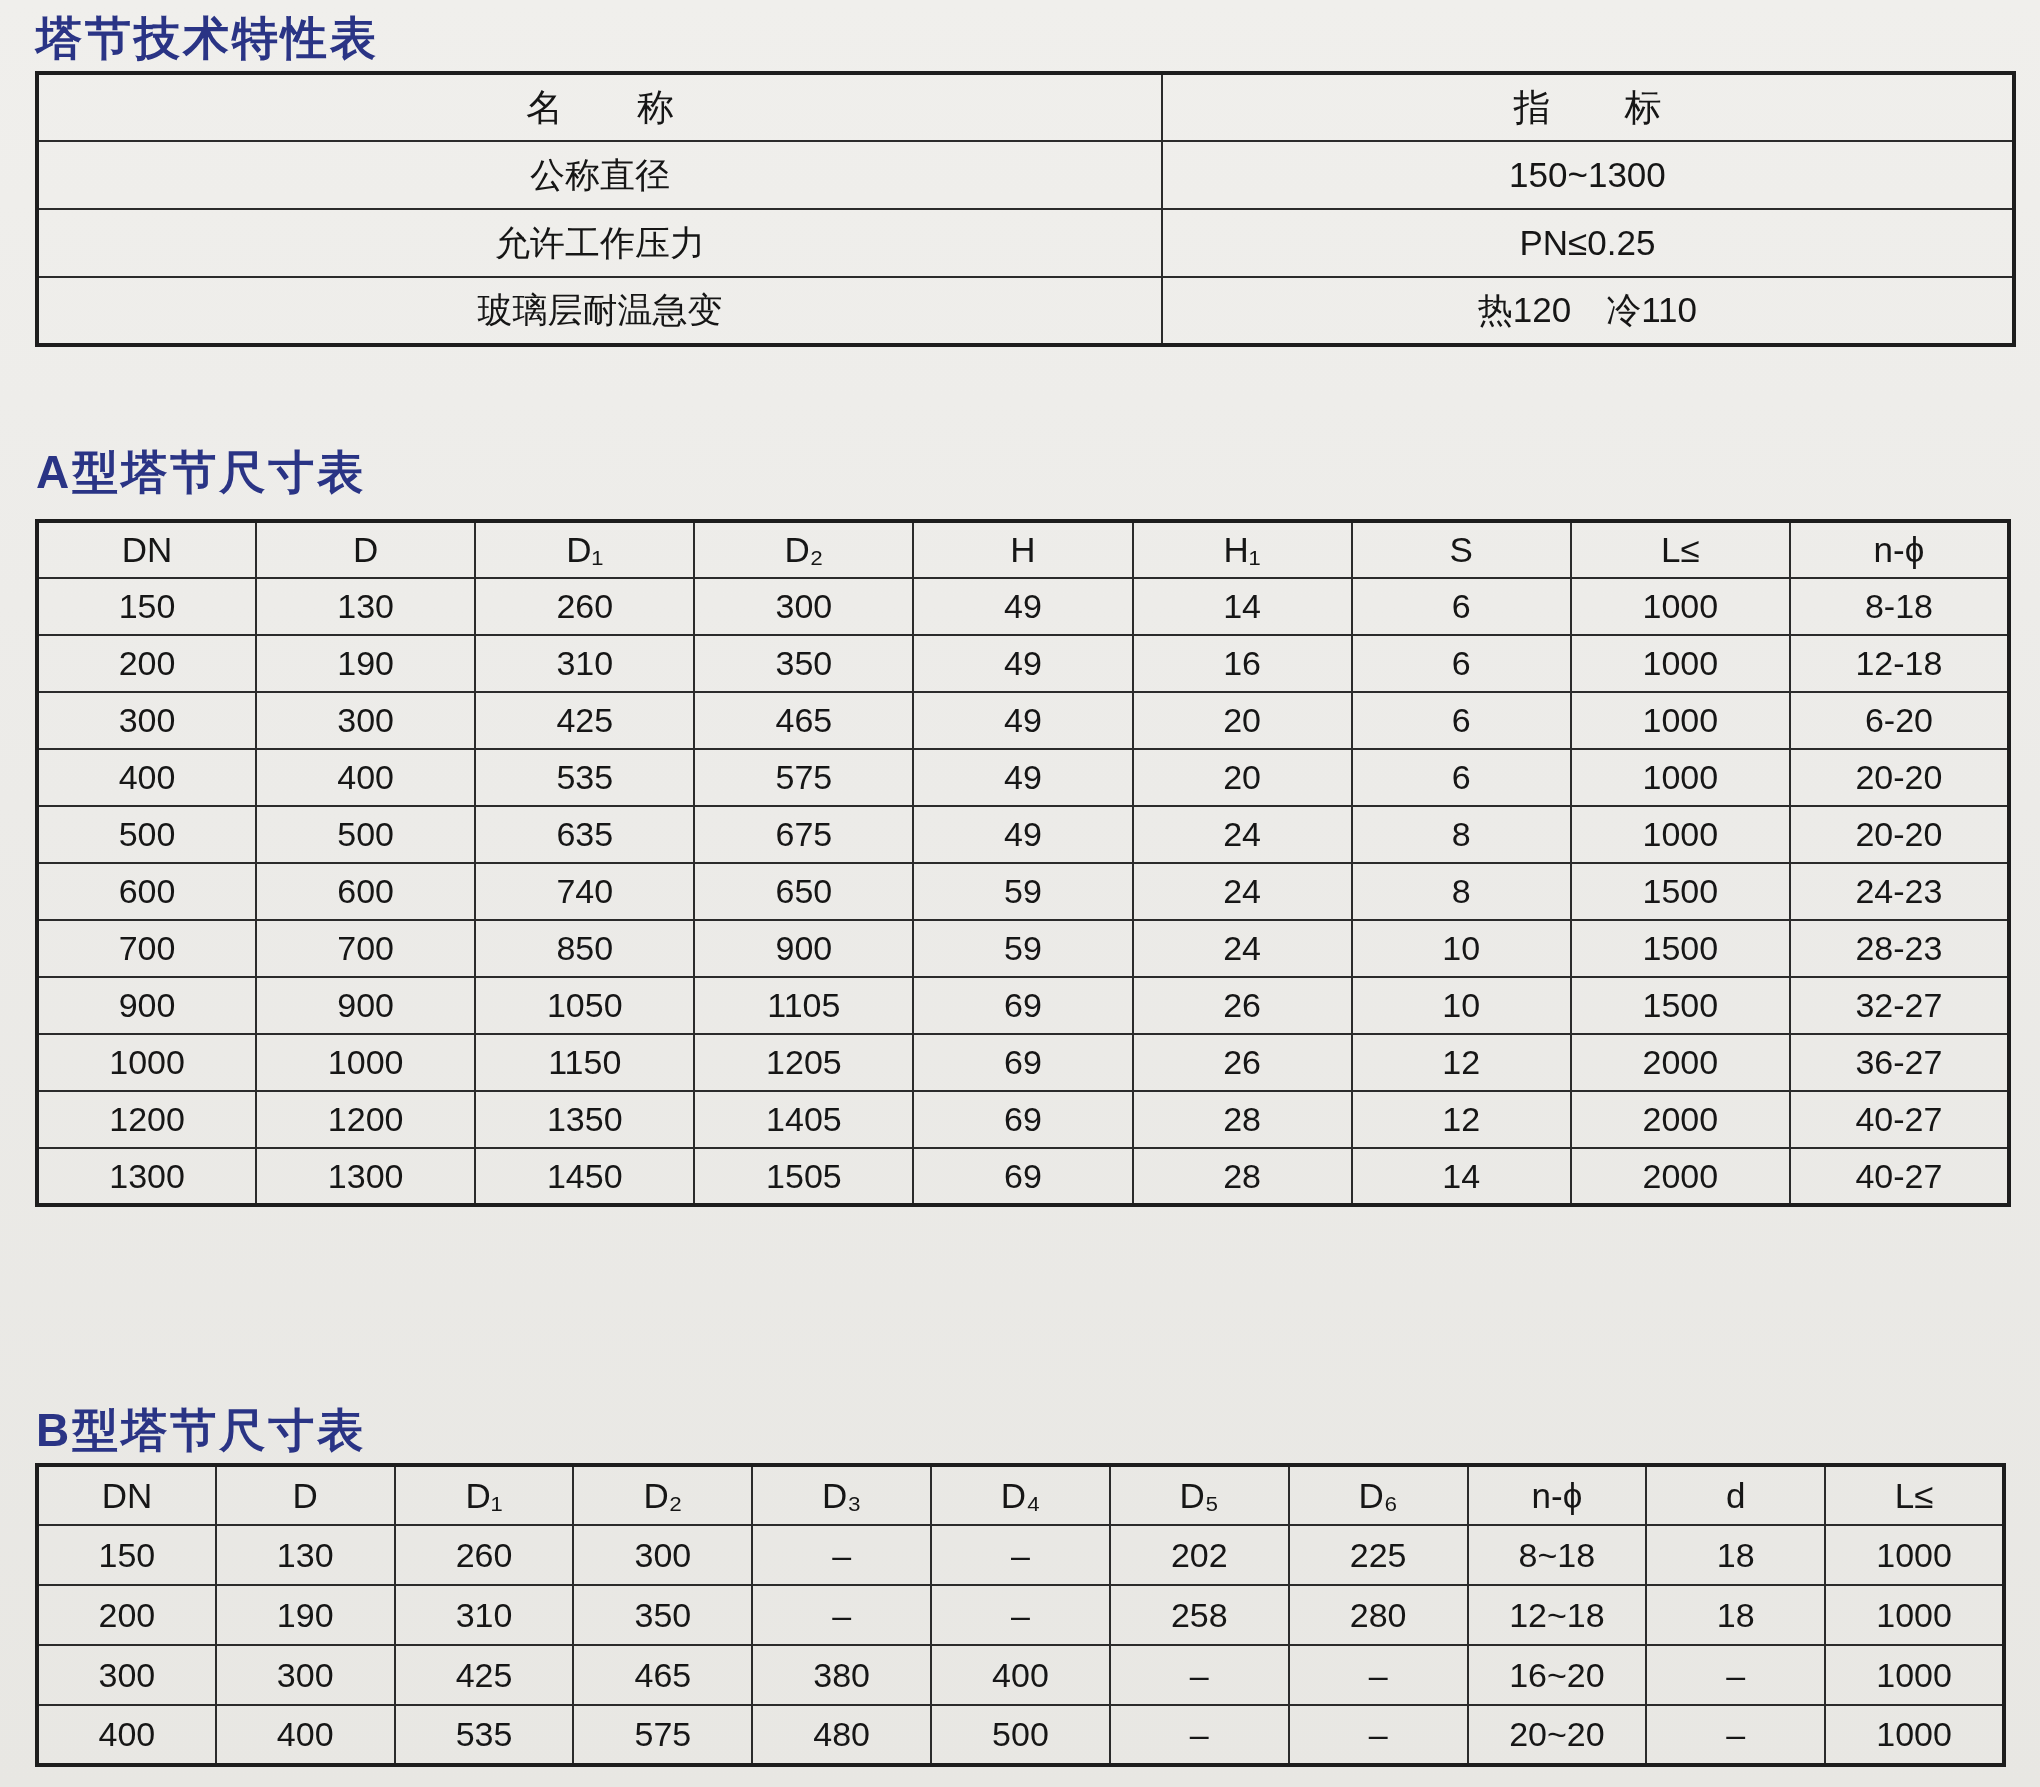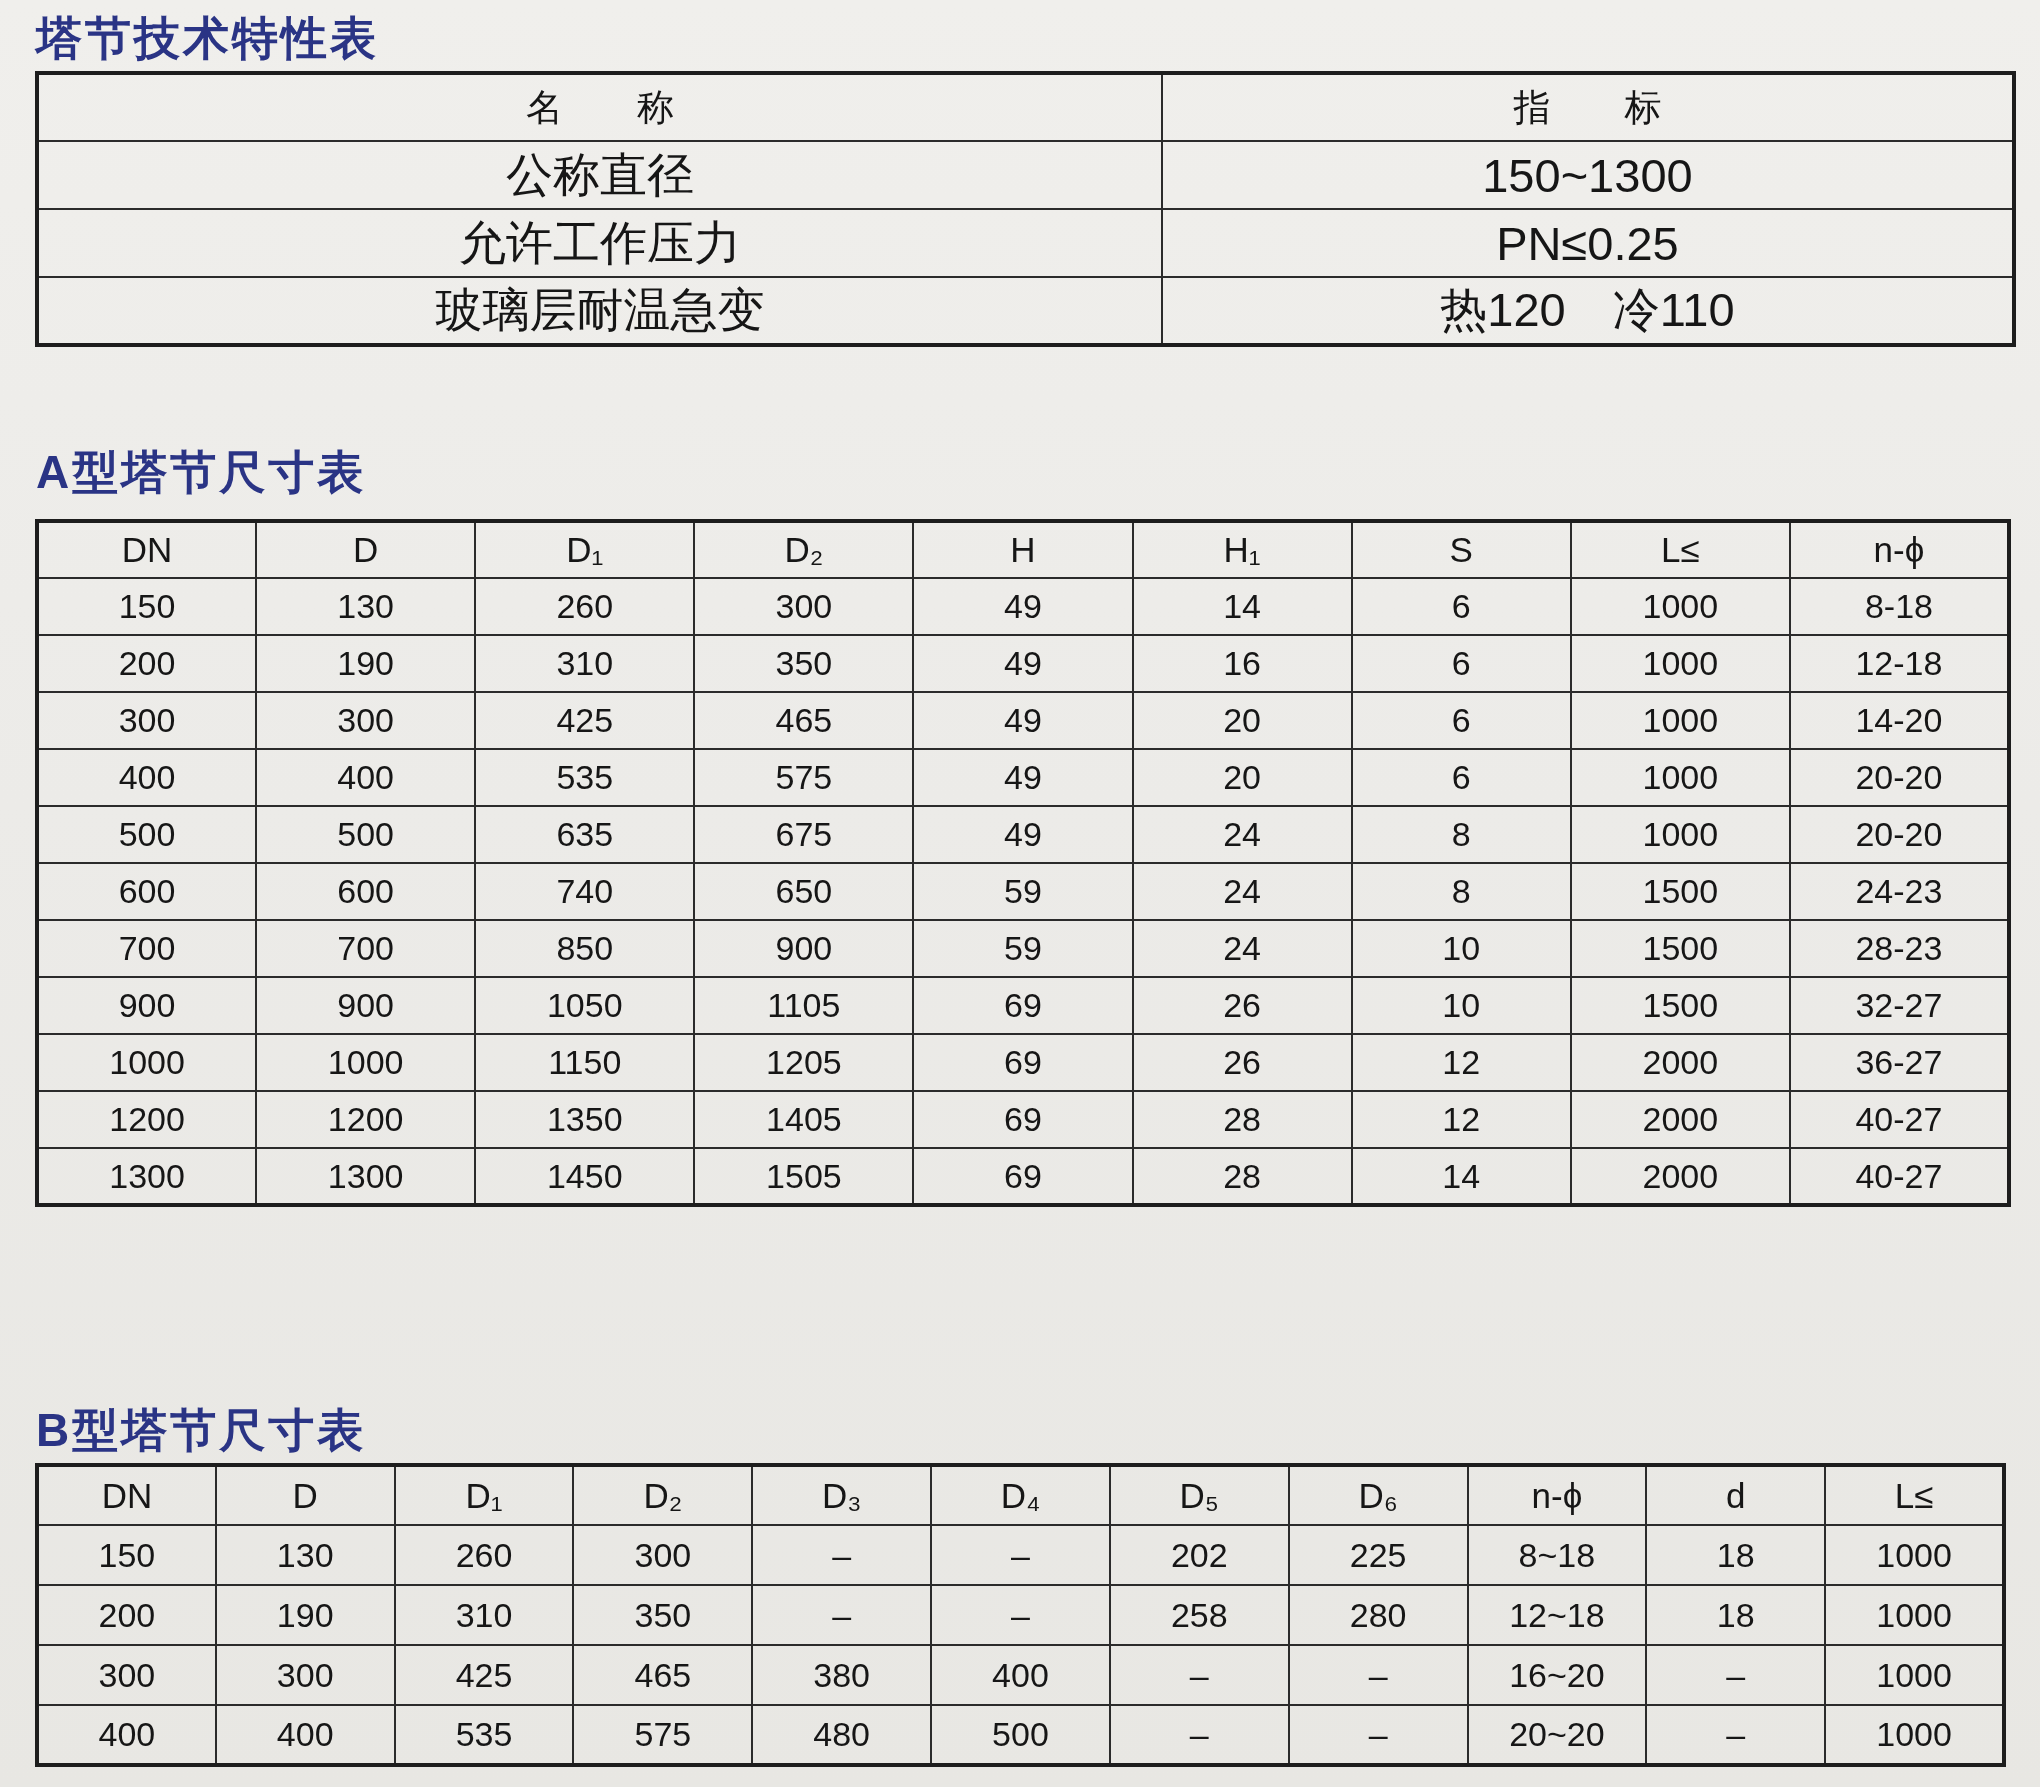--- a/index.html
+++ b/index.html
@@ -40,21 +40,21 @@
     white-space:pre;
     font-weight:normal;
     color:#161616;
   }
   table{border:4px solid #1d1d1d;}
 
   
   #table-spec{top:71px;width:1981px;padding-left:24px;}
   #table-spec tr{height:68px;}
   #table-spec th{font-size:37px;}
-  #table-spec td{font-size:47px;}
+  #table-spec td{font-size:35px;}
   #table-spec col.c0{width:56.9%;}
   #table-spec col.c1{width:43.1%;}
 
   
   #table-typeA{top:519px;width:1976px;}
   #table-typeA tr{height:57px;}
   #table-typeA th{font-size:35px;}
   #table-typeA td{font-size:34px;}
 
   
@@ -138,21 +138,21 @@
         </tr>
         <tr>
           <td>300</td>
           <td>300</td>
           <td>425</td>
           <td>465</td>
           <td>49</td>
           <td>20</td>
           <td>6</td>
           <td>1000</td>
-          <td>14-20</td>
+          <td>6-20</td>
         </tr>
         <tr>
           <td>400</td>
           <td>400</td>
           <td>535</td>
           <td>575</td>
           <td>49</td>
           <td>20</td>
           <td>6</td>
           <td>1000</td>

